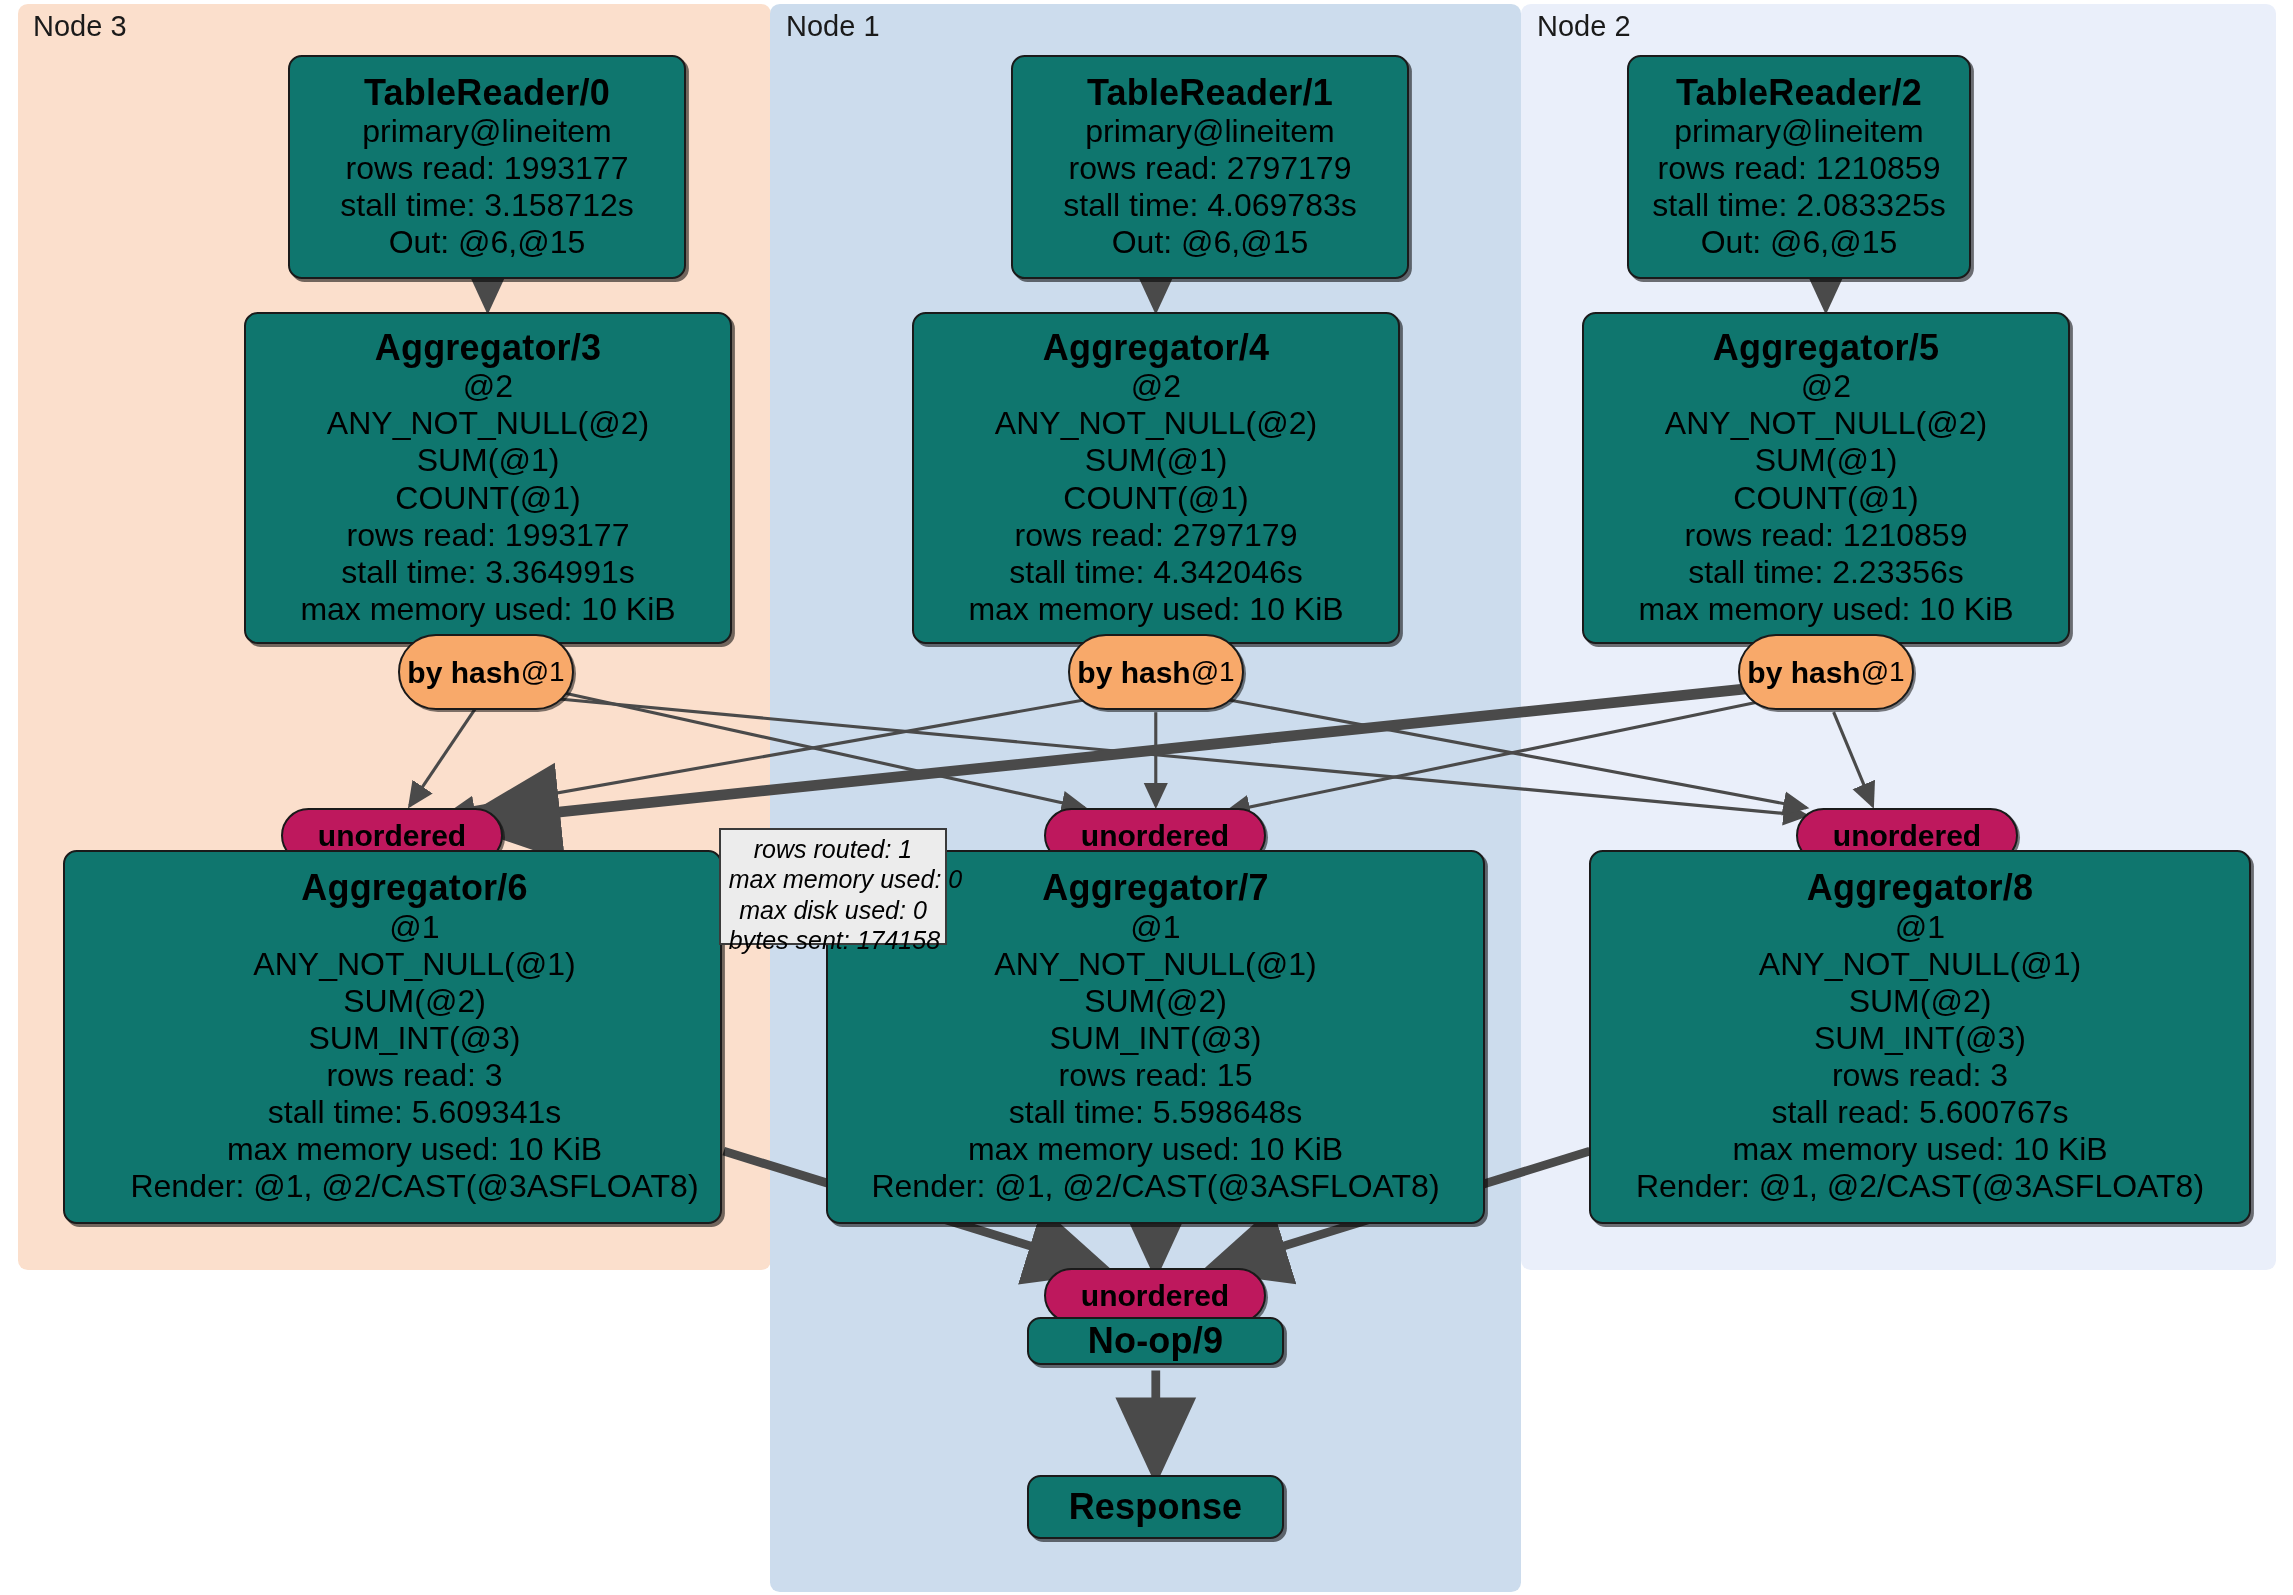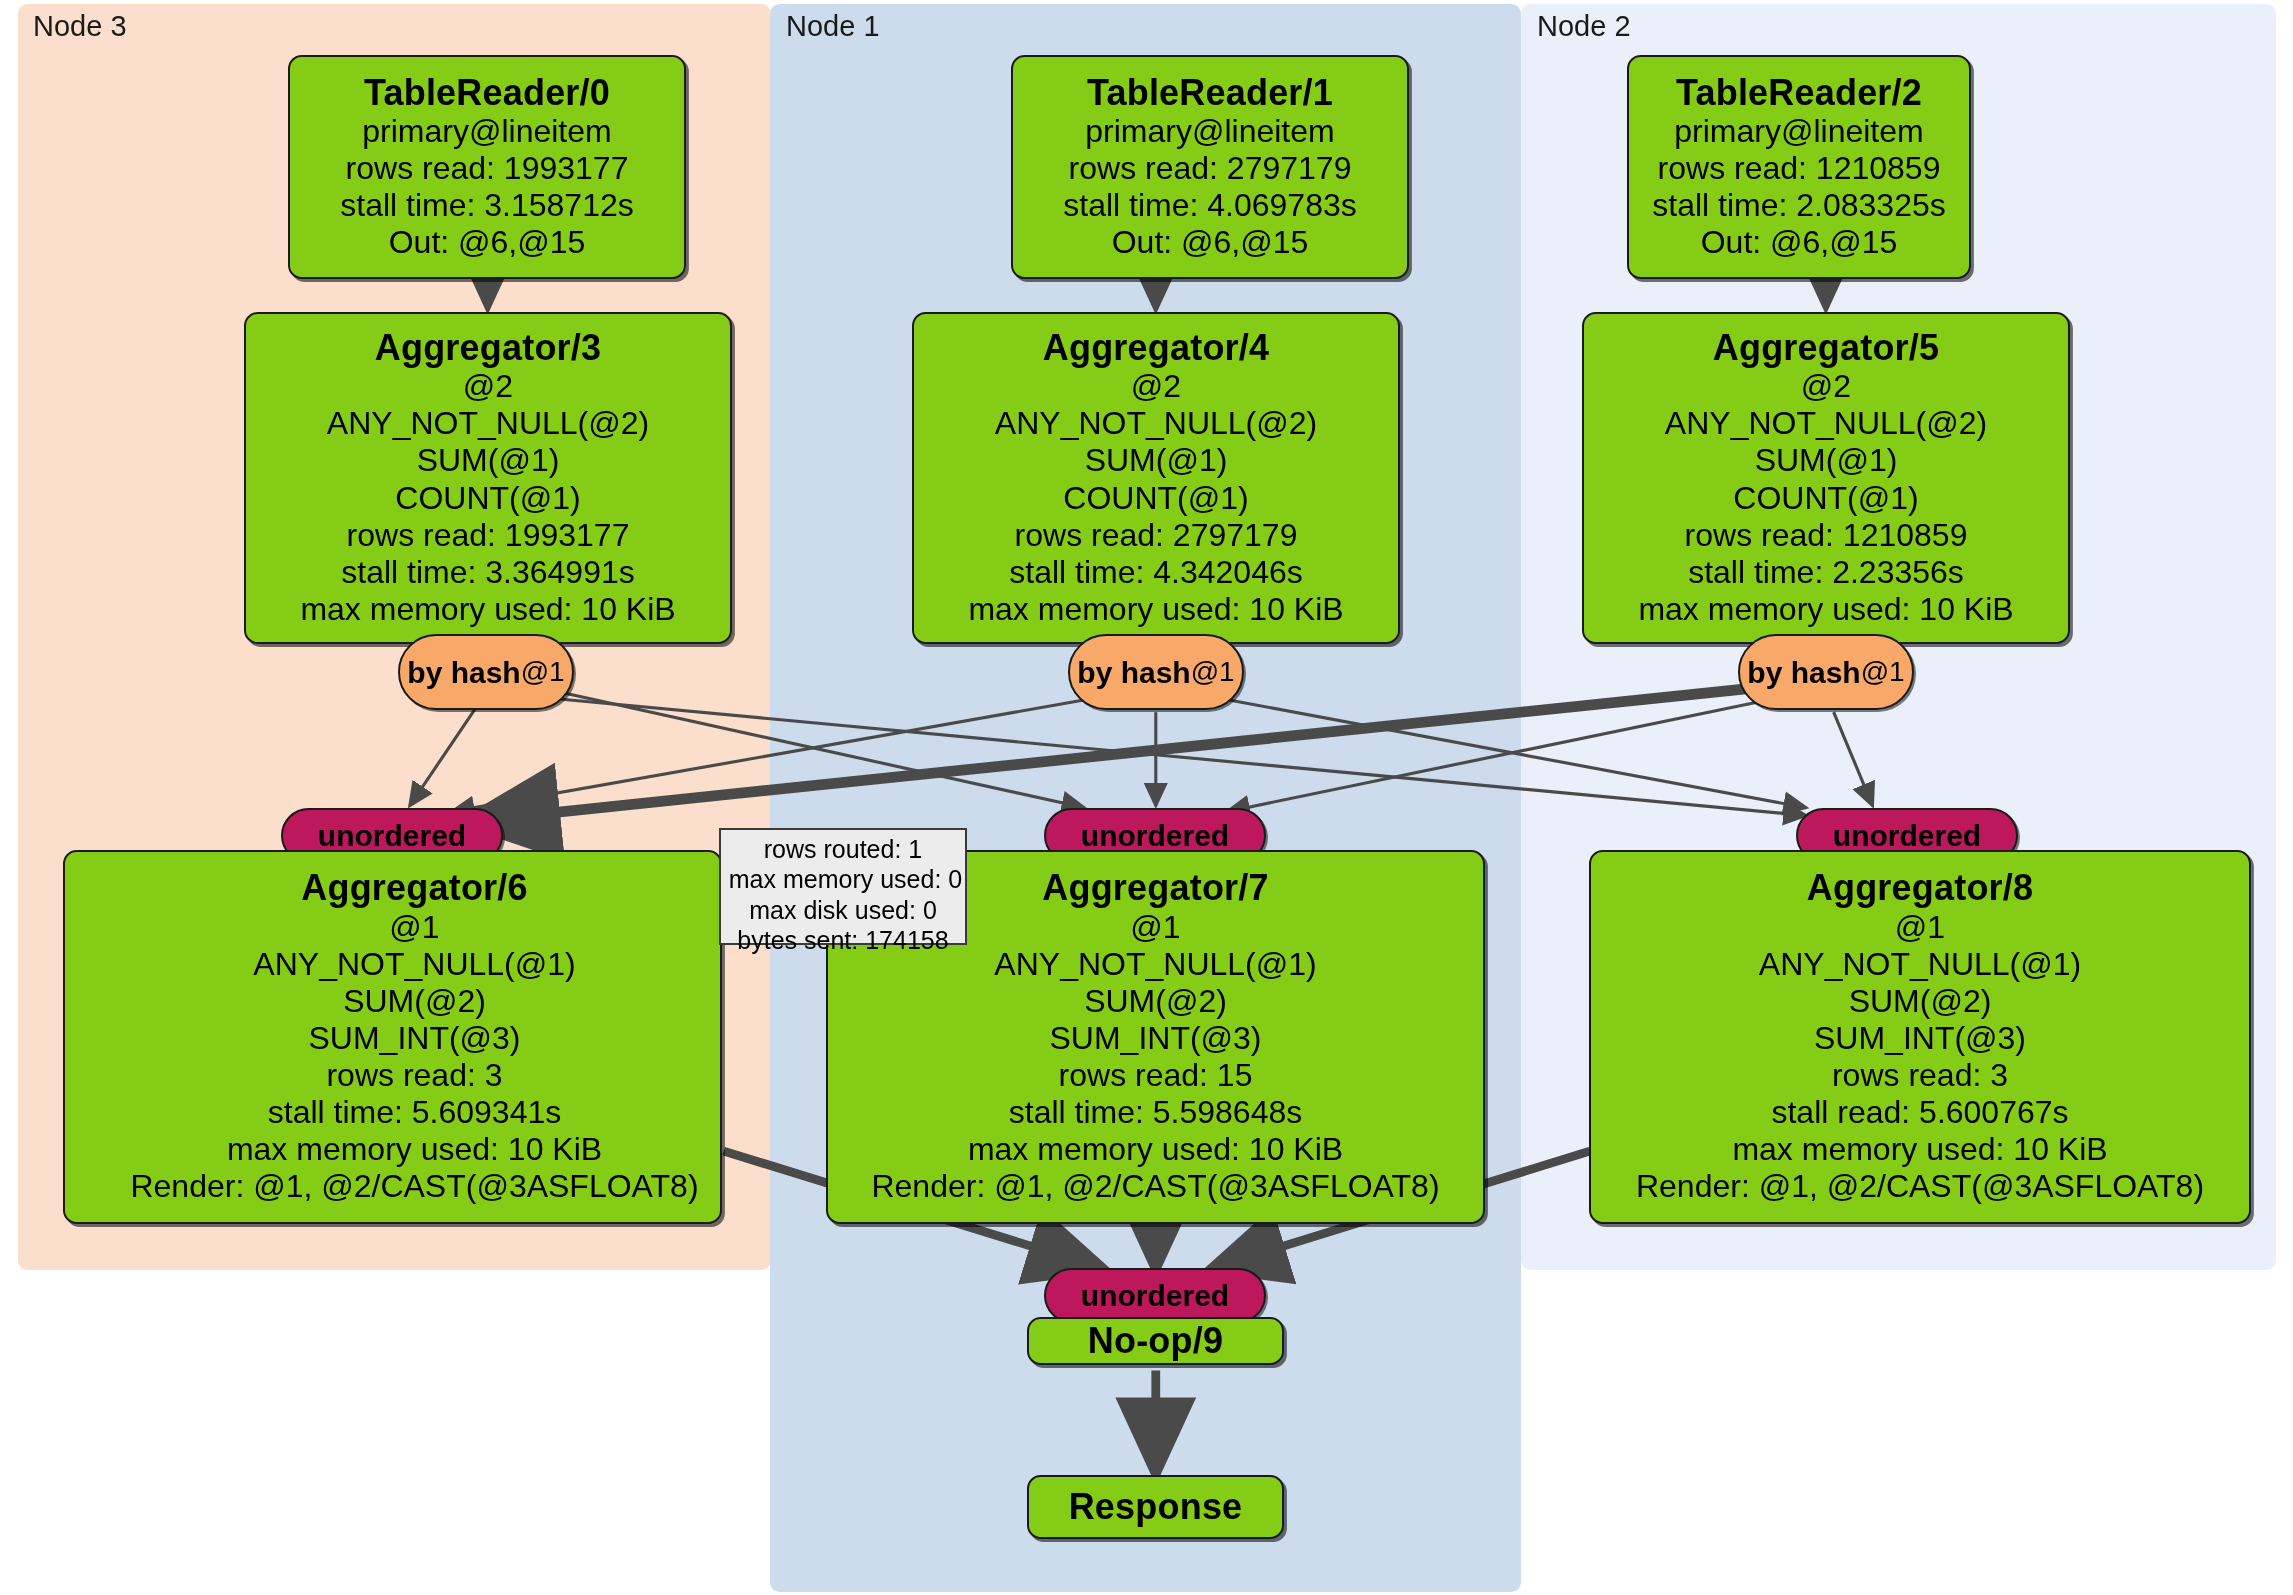--- a/index.html
+++ b/index.html
@@ -10,21 +10,21 @@
   
   .cluster{position:absolute;border-radius:9.8px;}
   .cluster-label{position:absolute;font-size:29px;color:#1a1a1a;
                  font-family:"Liberation Sans",sans-serif;white-space:nowrap;}
 
   
   #edges{position:absolute;left:0;top:0;width:2294px;height:1596px;}
 
   
   .node{position:absolute;box-sizing:border-box;border:2.9px solid #1a1a1a;
-        background:#84cc16;border-radius:13.7px;text-align:center;
+        background:#0f766e;border-radius:13.7px;text-align:center;
         display:flex;flex-direction:column;align-items:center;justify-content:center;
         box-shadow:2.9px 2.9px 0 rgba(0,0,0,0.55);}
   .node .ttl{font-weight:bold;font-size:36px;color:#000;line-height:1.12;letter-spacing:0.2px;}
   .node .ln{font-size:32px;color:#000;line-height:1.16;white-space:nowrap;}
 
   .pill{position:absolute;box-sizing:border-box;border:2.9px solid #1a1a1a;
         border-radius:974px;text-align:right;display:flex;flex-direction:row;
         align-items:center;justify-content:center;box-shadow:2px 2px 0 rgba(0,0,0,.5);}
   .pill.hash{background:#f8a96a;}
   .pill.unord{background:#be185d;}
@@ -194,21 +194,21 @@
     <div class="ln">@1</div>
     <div class="ln">ANY_NOT_NULL(@1)</div>
     <div class="ln">SUM(@2)</div>
     <div class="ln">SUM_INT(@3)</div>
     <div class="ln">rows read: 3</div>
     <div class="ln">stall read: 5.600767s</div>
     <div class="ln">max memory used: 10 KiB</div>
     <div class="ln">Render: @1, @2/CAST(@3ASFLOAT8)</div>
   </div>
 
-  <div class="tip" style="left:719px;top:828px;width:248px;height:117px;">
+  <div class="tip" style="left:719px;top:828px;width:228px;height:117px;font-style:italic;">
     <div class="ln">rows routed: 1</div>
     <div class="ln">max memory used: 0</div>
     <div class="ln">max disk used: 0</div>
     <div class="ln">bytes sent: 174158</div>
   </div>
 
   <div class="pill unord" style="left:1044px;top:1268px;width:222px;height:55px;">
     <div class="ttl">unordered</div>
   </div>
 

